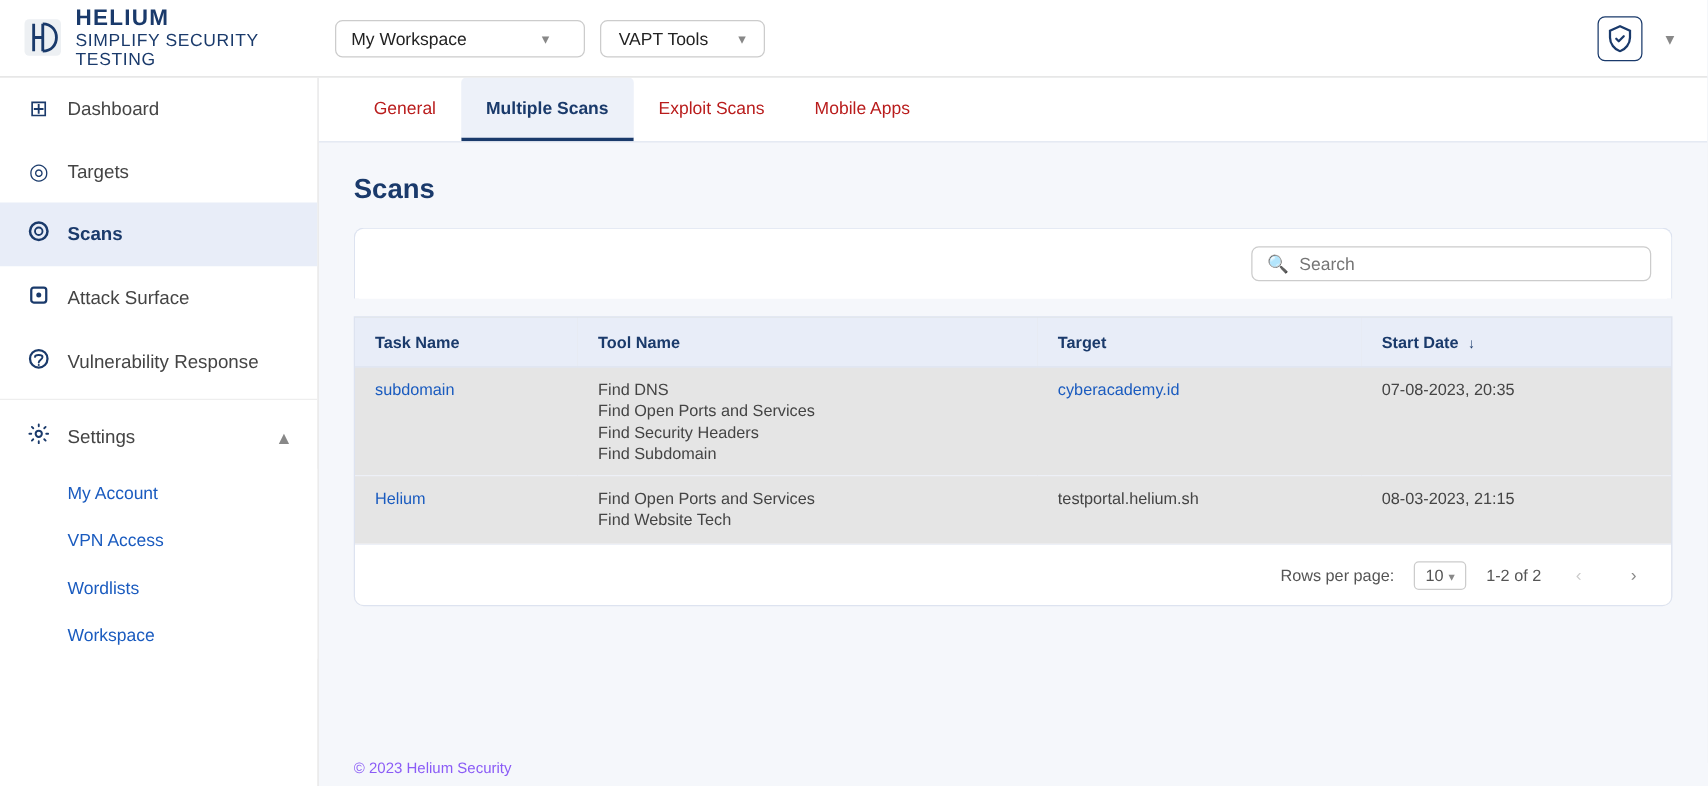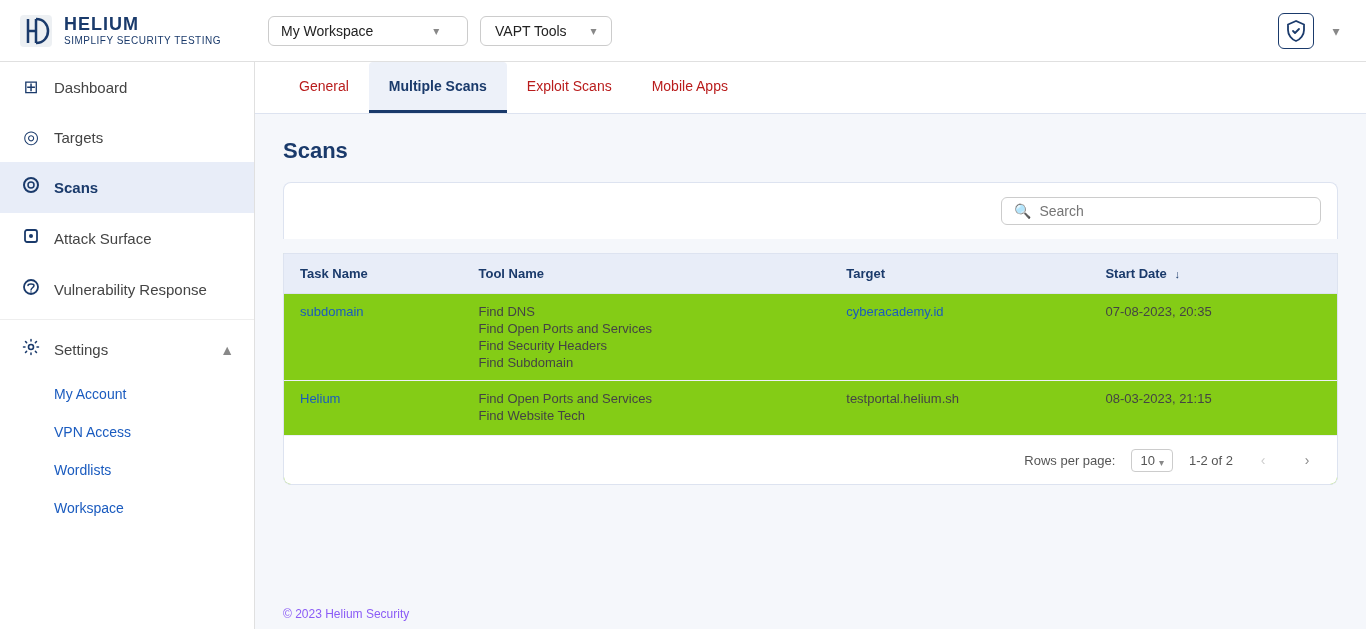--- a/index.html
+++ b/index.html
@@ -32,21 +32,21 @@
       flex-direction: column;
       line-height: 1.1;
     }
     .logo-text .brand {
       font-size: 18px;
       font-weight: 800;
       color: #1a3a6b;
       letter-spacing: 1px;
     }
     .logo-text .tagline {
-      font-size: 10px;
+      font-size: 14px;
       color: #1a3a6b;
       letter-spacing: 0.5px;
     }
     .workspace-select {
       display: flex;
       align-items: center;
       border: 1.5px solid #ccc;
       border-radius: 6px;
       padding: 6px 12px;
       background: #fff;
@@ -220,21 +220,21 @@
       outline: none;
       font-size: 14px;
       color: #333;
       width: 100%;
       background: transparent;
     }
     .search-icon { color: #999; font-size: 14px; }
 
     
     .table-wrapper {
-      background: #84cc16;
+      background: #e5e5e5;
       border: 1px solid #dde3f0;
       border-radius: 0 0 8px 8px;
       overflow: hidden;
     }
     table {
       width: 100%;
       border-collapse: collapse;
     }
     thead tr {
       background: #e8edf8;

